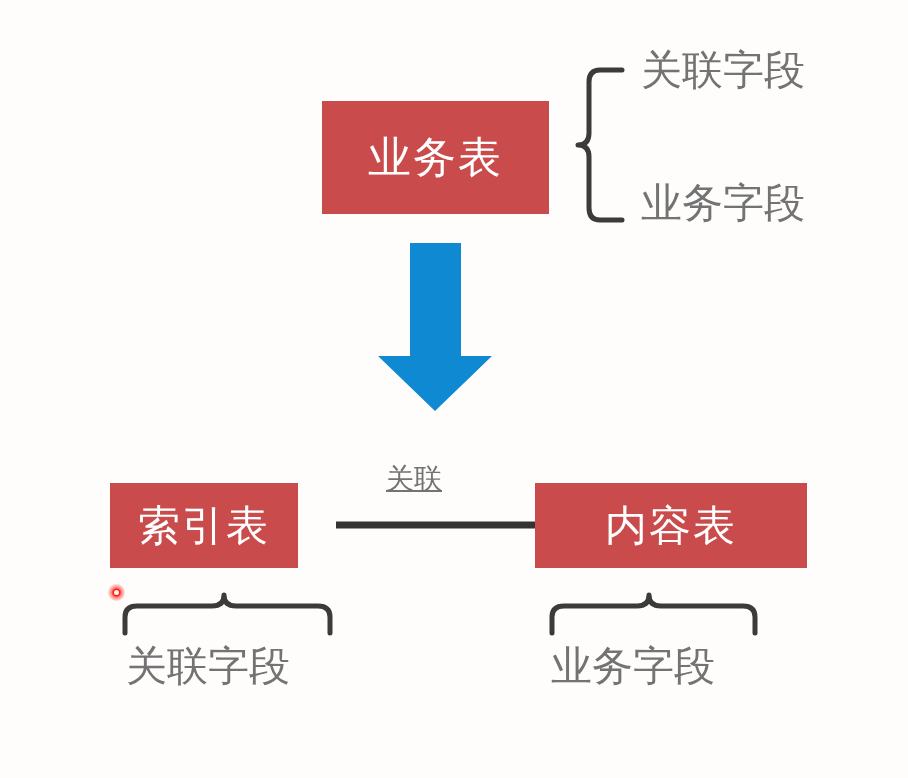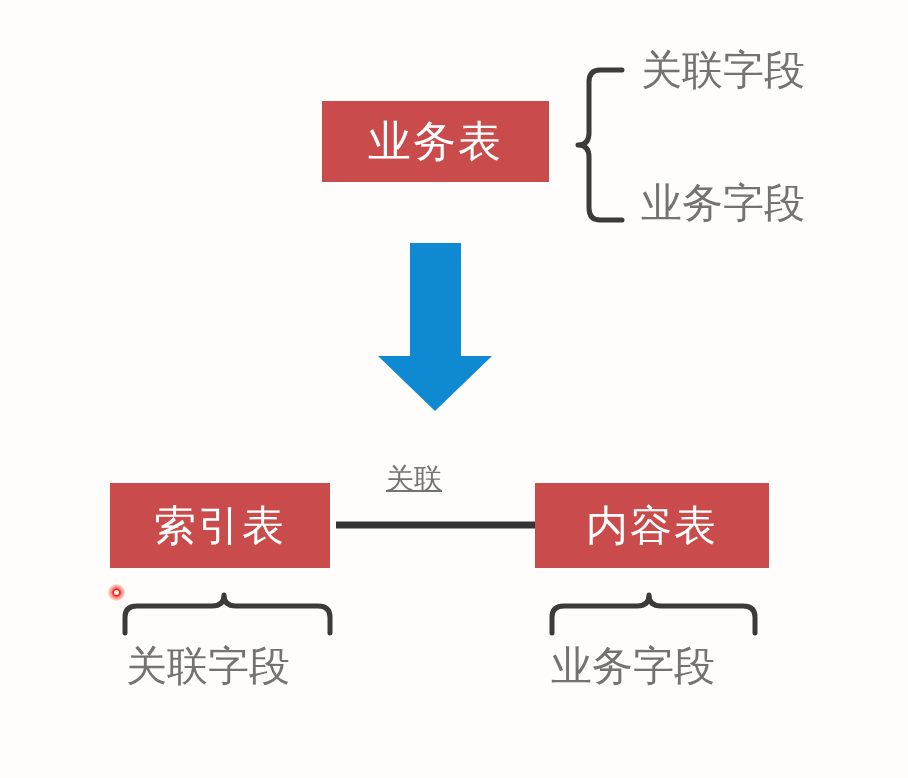--- a/index.html
+++ b/index.html
@@ -25,36 +25,36 @@
     justify-content: center;
     letter-spacing: 2px;
     line-height: 1;
     user-select: none;
   }
 
   #box-business {
     left: 322px;
     top: 101px;
     width: 227px;
-    height: 81px;
+    height: 113px;
     font-size: 43px;
   }
 
   #box-index {
     left: 110px;
     top: 483px;
-    width: 220px;
+    width: 188px;
     height: 85px;
     font-size: 42px;
   }
 
   #box-content {
     left: 535px;
     top: 483px;
-    width: 234px;
+    width: 272px;
     height: 85px;
     font-size: 42px;
   }
 
   .plain-label {
     position: absolute;
     color: #737373;
     line-height: 1;
     white-space: nowrap;
     user-select: none;

